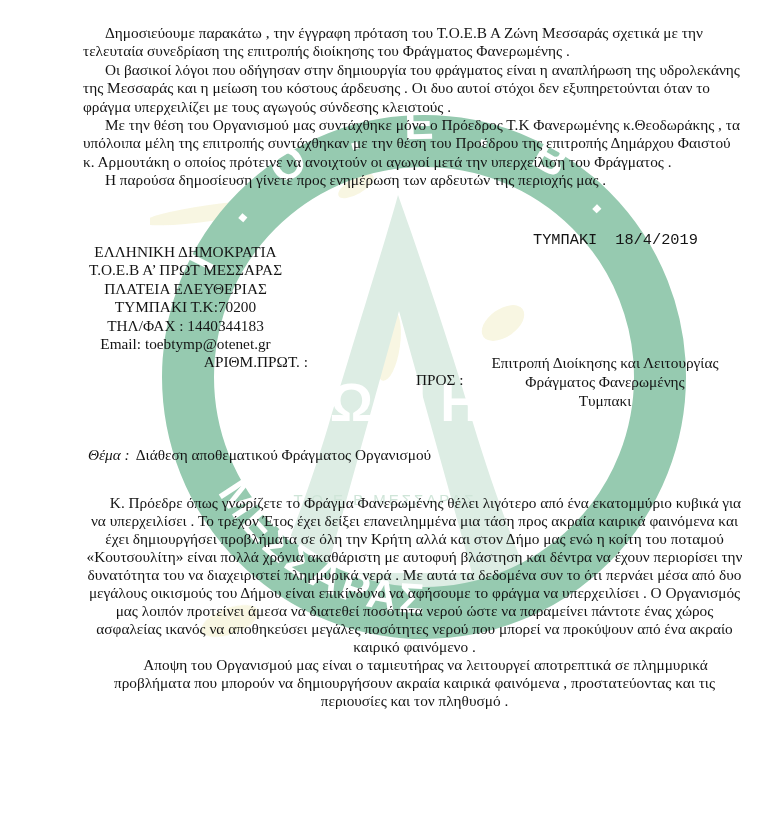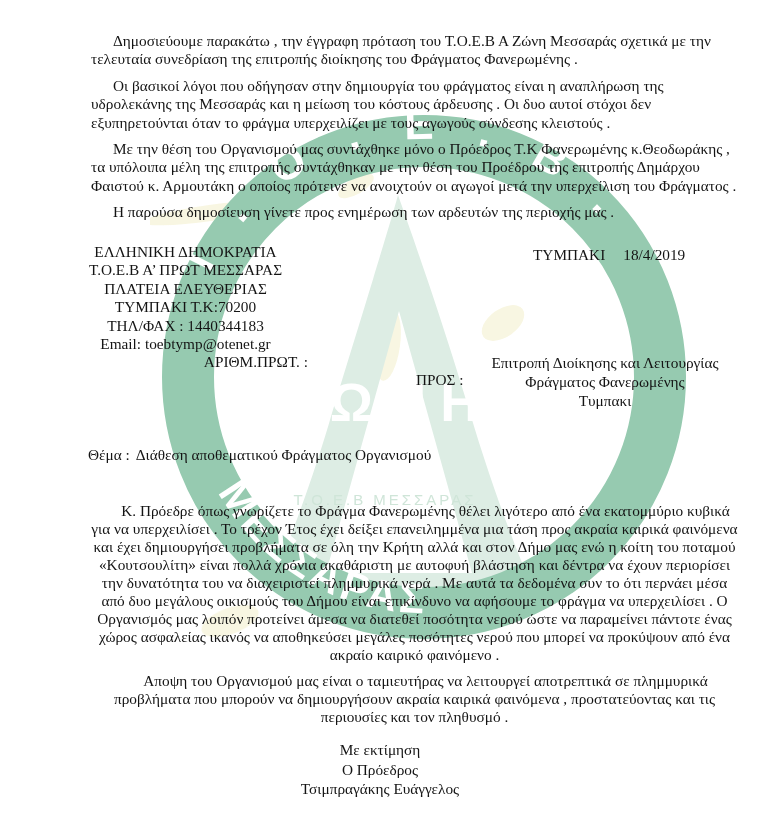--- a/index.html
+++ b/index.html
@@ -10,33 +10,33 @@
     font-family:"Liberation Serif", serif;
     font-size:15.3px;
     color:#141414;
     overflow:hidden;
   }
   .layer{position:absolute;}
   
   .seal{left:150px;top:103px;width:550px;height:550px;pointer-events:none;}
   
   .intro{top:24px;left:83px;width:663px;line-height:18.4px;text-align:left;}
-  .intro p,.bodytext p{margin:8px;text-indent:22px;}
+  .intro p,.bodytext p{margin:0;text-indent:22px;}
   
   .letterhead{top:243px;left:63px;width:245px;text-align:center;line-height:18.4px;}
   .letterhead .proto{text-align:right;}
   
-  .dateline{top:246px;left:533px;white-space:nowrap;}
+  .dateline{top:231px;left:533px;white-space:nowrap;font-family:Liberation Mono, monospace;}
   .dateline .place{margin-right:18px;}
   
   .pros-label{top:371px;left:416px;}
   .pros-lines{top:354px;left:455px;width:300px;text-align:center;line-height:18.8px;}
   
   .subject{top:446px;left:88px;white-space:nowrap;}
-  .subject .lbl{margin-right:6px;}
+  .subject .lbl{margin-right:6px;font-style:italic;}
   
   .bodytext{top:494px;left:83px;width:663px;line-height:18px;text-align:center;}
   
   .signature{top:740px;left:230px;width:300px;text-align:center;line-height:19.5px;}
   .seal text{font-family:"Liberation Sans", sans-serif;}
 </style>
 </head>
 <body>
 
 <div class="page">
@@ -108,19 +108,14 @@
 
   <div class="layer subject">
     <span class="lbl">Θέμα :</span><span>Διάθεση αποθεματικού Φράγματος Οργανισμού</span>
   </div>
 
   <div class="layer bodytext">
     <p>Κ. Πρόεδρε όπως γνωρίζετε το Φράγμα Φανερωμένης θέλει λιγότερο από ένα εκατομμύριο κυβικά για να υπερχειλίσει . Το τρέχον Έτος έχει δείξει επανειλημμένα μια τάση προς ακραία καιρικά φαινόμενα και έχει δημιουργήσει προβλήματα σε όλη την Κρήτη αλλά και στον Δήμο μας ενώ η κοίτη του ποταμού «Κουτσουλίτη» είναι πολλά χρόνια ακαθάριστη με αυτοφυή βλάστηση και δέντρα να έχουν περιορίσει την δυνατότητα του να διαχειριστεί πλημμυρικά νερά . Με αυτά τα δεδομένα συν το ότι περνάει μέσα από δυο μεγάλους οικισμούς του Δήμου είναι επικίνδυνο να αφήσουμε το φράγμα να υπερχειλίσει . Ο Οργανισμός μας λοιπόν προτείνει άμεσα να διατεθεί ποσότητα νερού ώστε να παραμείνει πάντοτε ένας χώρος ασφαλείας ικανός να αποθηκεύσει μεγάλες ποσότητες νερού που μπορεί να προκύψουν από ένα ακραίο καιρικό φαινόμενο .</p>
     <p>Αποψη του Οργανισμού μας είναι ο ταμιευτήρας να λειτουργεί αποτρεπτικά σε πλημμυρικά προβλήματα που μπορούν να δημιουργήσουν ακραία καιρικά φαινόμενα , προστατεύοντας και τις περιουσίες και τον πληθυσμό .</p>
   </div>
 
-  <div class="layer signature">
-    <div>Με εκτίμηση</div>
-    <div>Ο Πρόεδρος</div>
-    <div>Τσιμπραγάκης Ευάγγελος</div>
-  </div>
 
 </div>
 
 </body></html>

